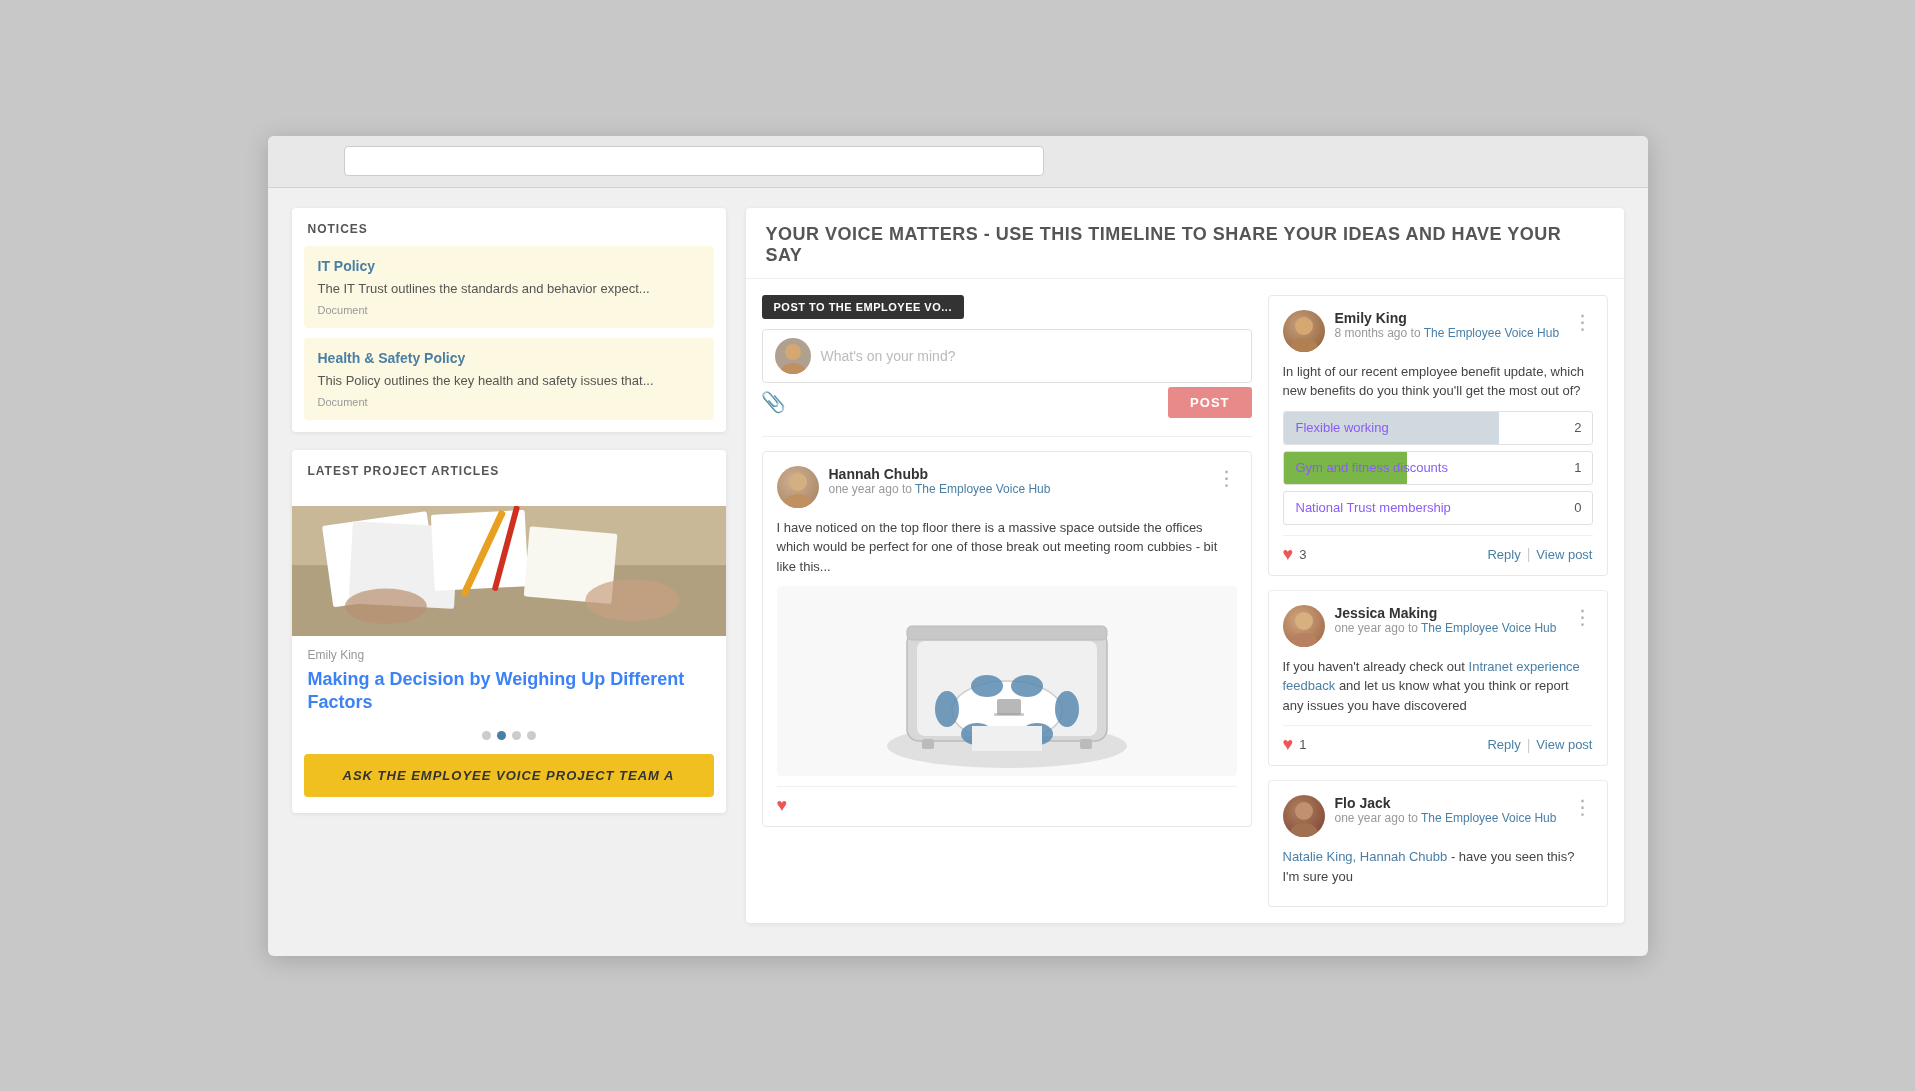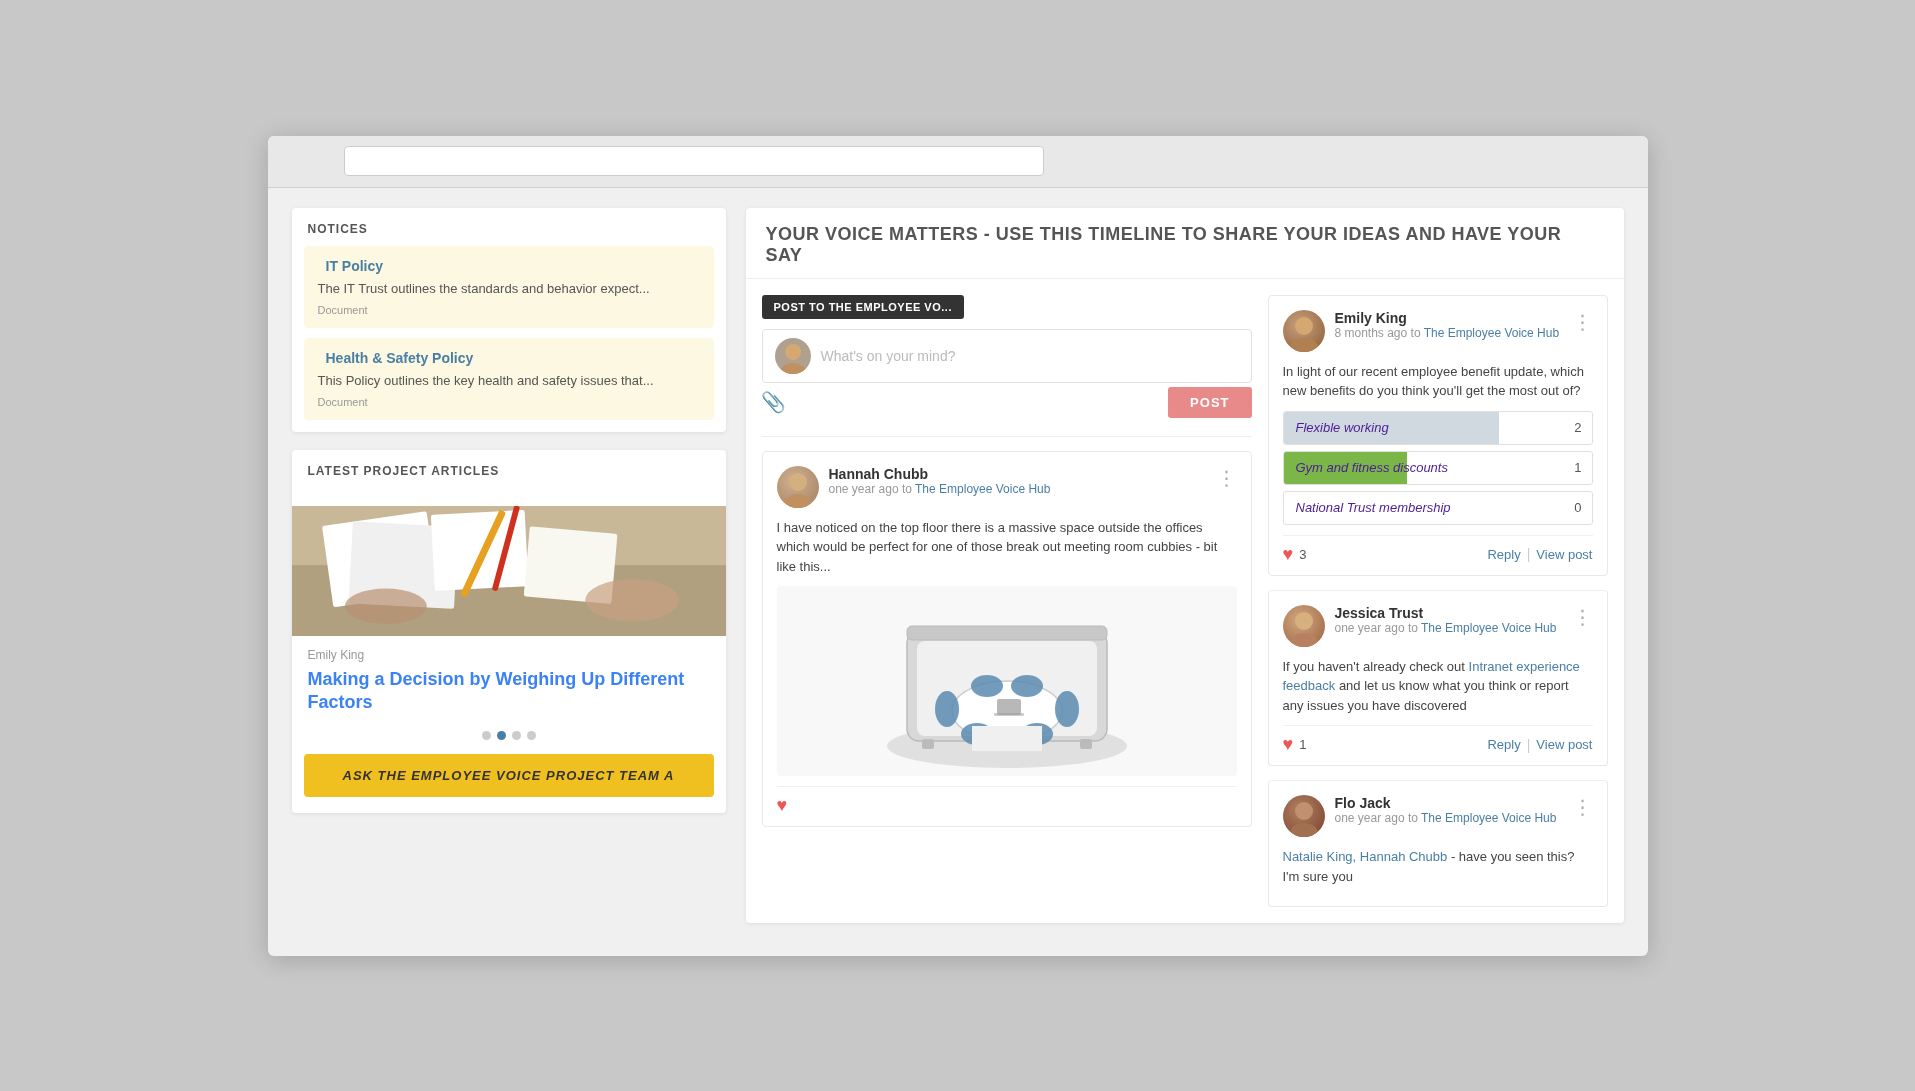--- a/index.html
+++ b/index.html
@@ -75,21 +75,20 @@
       border-radius: 4px;
       padding: 12px 14px;
       cursor: pointer;
     }
     .notice-item:last-of-type { margin-bottom: 12px; }
     .notice-item-title {
       color: #4a7fa5;
       font-size: 14px;
       font-weight: bold;
       margin-bottom: 6px;
-      margin-left: 8px;
     }
     .notice-item-desc {
       color: #555;
       font-size: 13px;
       line-height: 1.4;
     }
     .notice-item-type {
       color: #999;
       font-size: 11px;
       margin-top: 6px;
@@ -321,23 +320,22 @@
       bottom: 0;
       background: #d0d8e0;
       z-index: 0;
     }
     .poll-bar.green { background: #7ab648; }
     .poll-label {
       position: relative;
       z-index: 1;
       padding: 0 12px;
       font-size: 13px;
-      color: #4c1d95;
+      color: #8b5cf6;
       flex: 1;
-      font-style: italic;
     }
     .poll-count {
       position: relative;
       z-index: 1;
       padding: 0 10px;
       font-size: 13px;
       color: #555;
     }
 
     .post-actions {
@@ -588,21 +586,21 @@
 
             <div class="post-thread" style="margin-bottom:14px;">
               <div class="post-author-row">
                 <div class="avatar-med avatar-jessica">
                   <svg viewBox="0 0 42 42">
                       <circle cx="21" cy="16" r="9" fill="#d8b080"></circle>
                       <ellipse cx="21" cy="38" rx="14" ry="10" fill="#b88060"></ellipse>
                     </svg>
                 </div>
                 <div class="author-info">
-                  <div class="author-name">Jessica Trust</div>
+                  <div class="author-name">Jessica Making</div>
                   <div class="author-meta">
                     <span>one year ago</span> to <a href="#">The Employee Voice Hub</a>
                   </div>
                 </div>
                 <div class="more-icon">⋮</div>
               </div>
 
               <div class="post-comment-text">
                 <span>If you haven't already check out </span><a href="#">Intranet experience feedback</a><span> and let us know what you think or report any issues you have discovered</span>
               </div>

